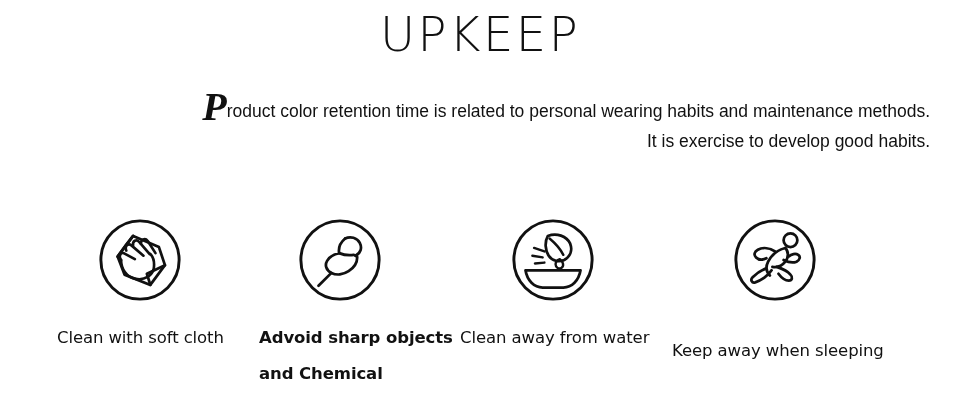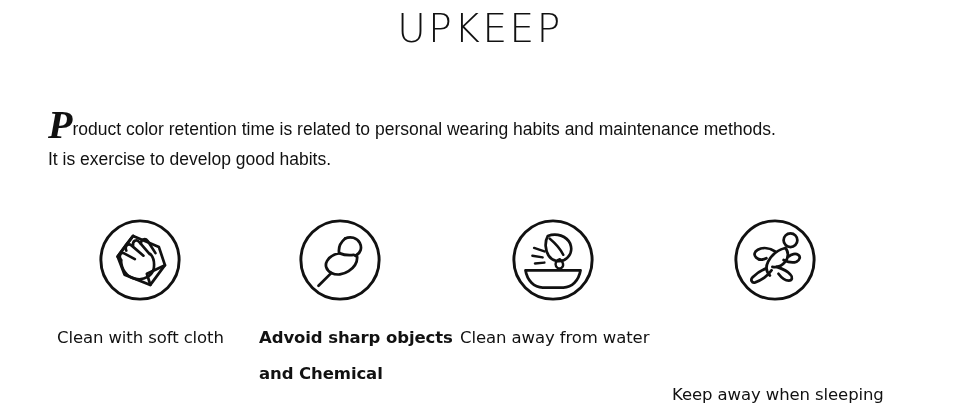--- a/index.html
+++ b/index.html
@@ -18,41 +18,42 @@
   }
 
   
   #page-title {
     position: absolute;
     top: 8px;
     left: 0;
     width: 960px;
     text-align: center;
     font-family: "DejaVu Sans", sans-serif;
-    font-size: 39px;
+    font-size: 48px;
     font-weight: 300;
     letter-spacing: 2.5px;
     color: #111111;
     line-height: 1.1;
   }
 
   
   #intro-block {
     position: absolute;
     top: 96px;
     left: 30px;
     width: 900px;
   }
   #intro-paragraph {
     font-family: "Liberation Sans", sans-serif;
     font-size: 17.5px;
     font-weight: 400;
     line-height: 30px;
     color: #111111;
-    margin: 18px;
+    margin: 0;
+    text-align: right;
   }
   #intro-dropcap {
     font-family: "Liberation Serif", serif;
     font-style: italic;
     font-weight: bold;
     font-size: 40px;
     line-height: 0;
     vertical-align: -3px;
     letter-spacing: -1px;
     padding-right: 1px;
@@ -197,17 +198,17 @@
 
   <div class="caption" style="left:259px; top:320px;font-weight:bold;">
     <span class="caption-line">Advoid sharp objects</span>
     <span class="caption-line">and Chemical</span>
   </div>
 
   <div class="caption" style="left:460px; top:320px;">
     <span class="caption-line">Clean away from water</span>
   </div>
 
-  <div class="caption" style="left:672px; top:333px;margin-top:44px;">
+  <div class="caption" style="left:672px; top:333px;">
     <span class="caption-line">Keep away when sleeping</span>
   </div>
 
 </div>
 
 </body></html>

